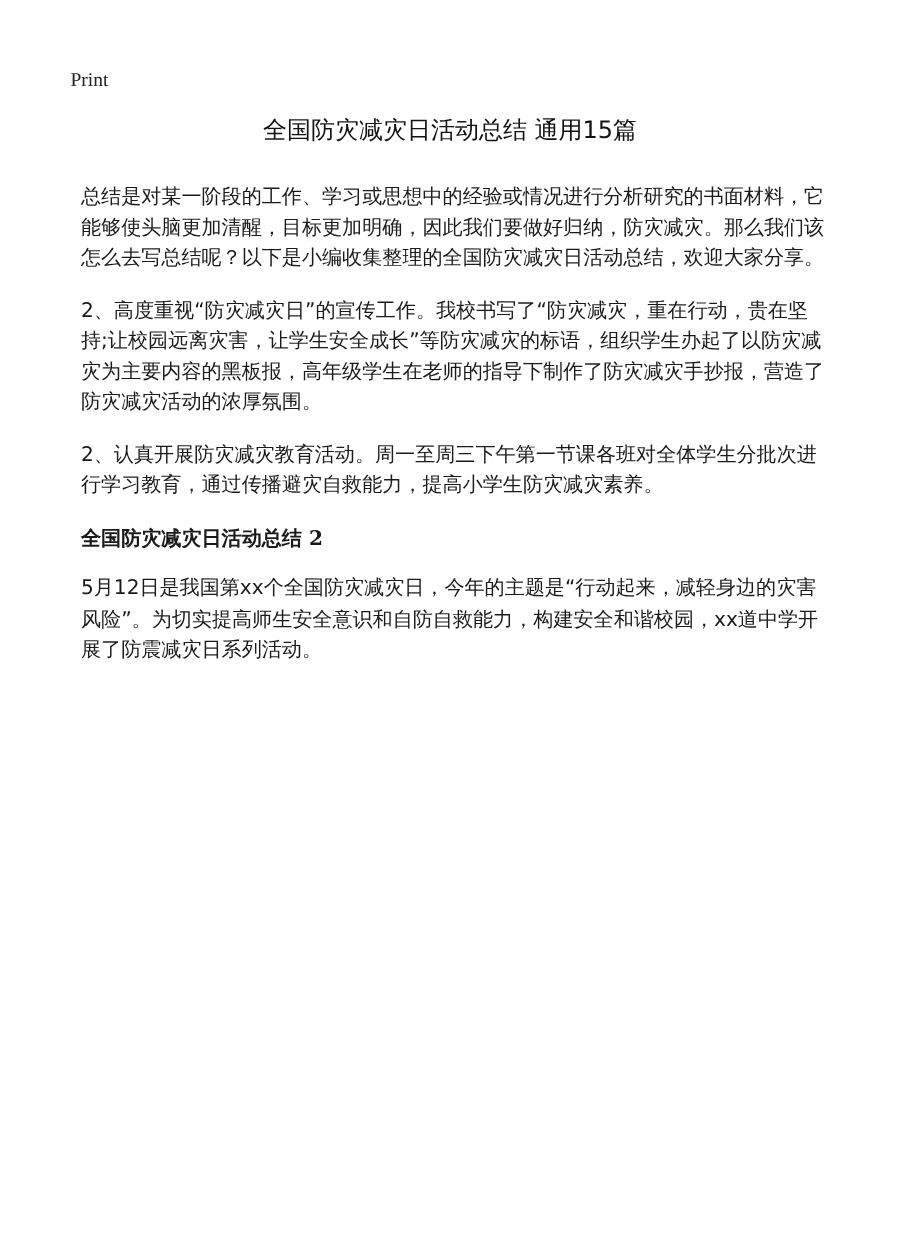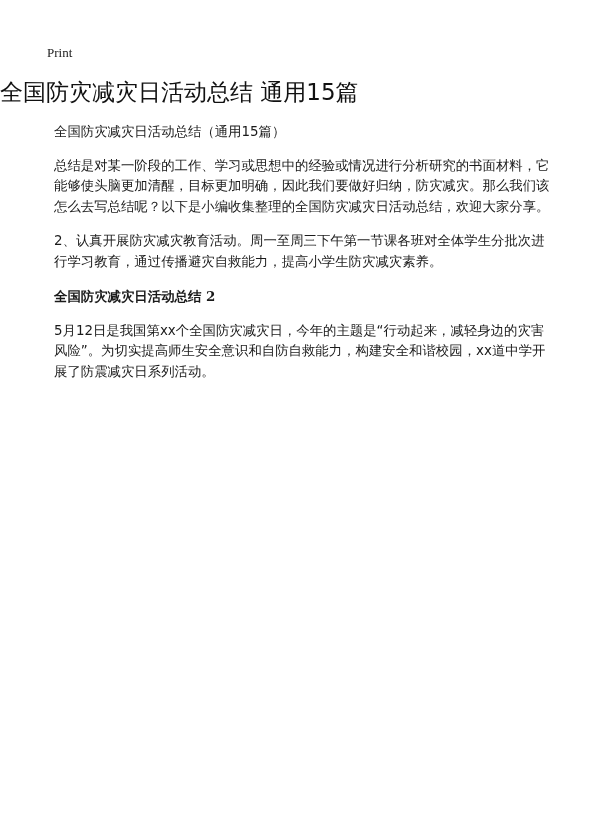--- a/index.html
+++ b/index.html
@@ -1,31 +1,31 @@
 <!DOCTYPE html>
 <html><head>
 <meta charset="utf-8">
 <style>
   html, body { margin: 0; padding: 0; background: #ffffff; }
   body { width: 600px; height: 828px; position: relative; overflow: hidden; font-family: "DejaVu Sans", sans-serif; color: #1a1a1a; }
   .print-link { position: absolute; left: 47px; top: 45px; font-family: "Liberation Serif", serif; font-size: 13px; color: #222; cursor: pointer; }
-  .title { position: absolute; left: 0; width: 600px; top: 77px; font-size: 23px; color: #111; letter-spacing: 0px; }
+  .title { position: absolute; left: 0; width: 600px; top: 77px; text-align: center; font-size: 16px; color: #111; letter-spacing: 0px; }
   .content { position: absolute; left: 54px; top: 122px; width: 500px; font-size: 13.4px; line-height: 20.5px; }
   .content p { margin: 0 0 14px 0; }
   .subtitle { margin-bottom: 13px !important; }
   .section-heading { font-weight: bold; font-family: "DejaVu Serif", serif; font-size: 13.4px; margin: 4px 0 14px 0 !important; }
 </style>
 </head>
 <body>
 
 <div class="print-link">Print</div>
 
 <h1 class="title" style="margin:0;font-weight:normal;">全国防灾减灾日活动总结 通用15篇</h1>
 
 <div class="content">
-  <p class="subtitle">全国防灾减灾日活动总结（通用15篇）</p>
   <p>总结是对某一阶段的工作、学习或思想中的经验或情况进行分析研究的书面材料，它能够使头脑更加清醒，目标更加明确，因此我们要做好归纳，防灾减灾。那么我们该怎么去写总结呢？以下是小编收集整理的全国防灾减灾日活动总结，欢迎大家分享。</p>
 
+  <p>2、高度重视“防灾减灾日”的宣传工作。我校书写了“防灾减灾，重在行动，贵在坚持;让校园远离灾害，让学生安全成长”等防灾减灾的标语，组织学生办起了以防灾减灾为主要内容的黑板报，高年级学生在老师的指导下制作了防灾减灾手抄报，营造了防灾减灾活动的浓厚氛围。</p>
   <p>2、认真开展防灾减灾教育活动。周一至周三下午第一节课各班对全体学生分批次进行学习教育，通过传播避灾自救能力，提高小学生防灾减灾素养。</p>
 
   <p class="section-heading">全国防灾减灾日活动总结 2</p>
   <p>5月12日是我国第xx个全国防灾减灾日，今年的主题是“行动起来，减轻身边的灾害风险”。为切实提高师生安全意识和自防自救能力，构建安全和谐校园，xx道中学开展了防震减灾日系列活动。</p>
 </div>
 
 </body></html>

